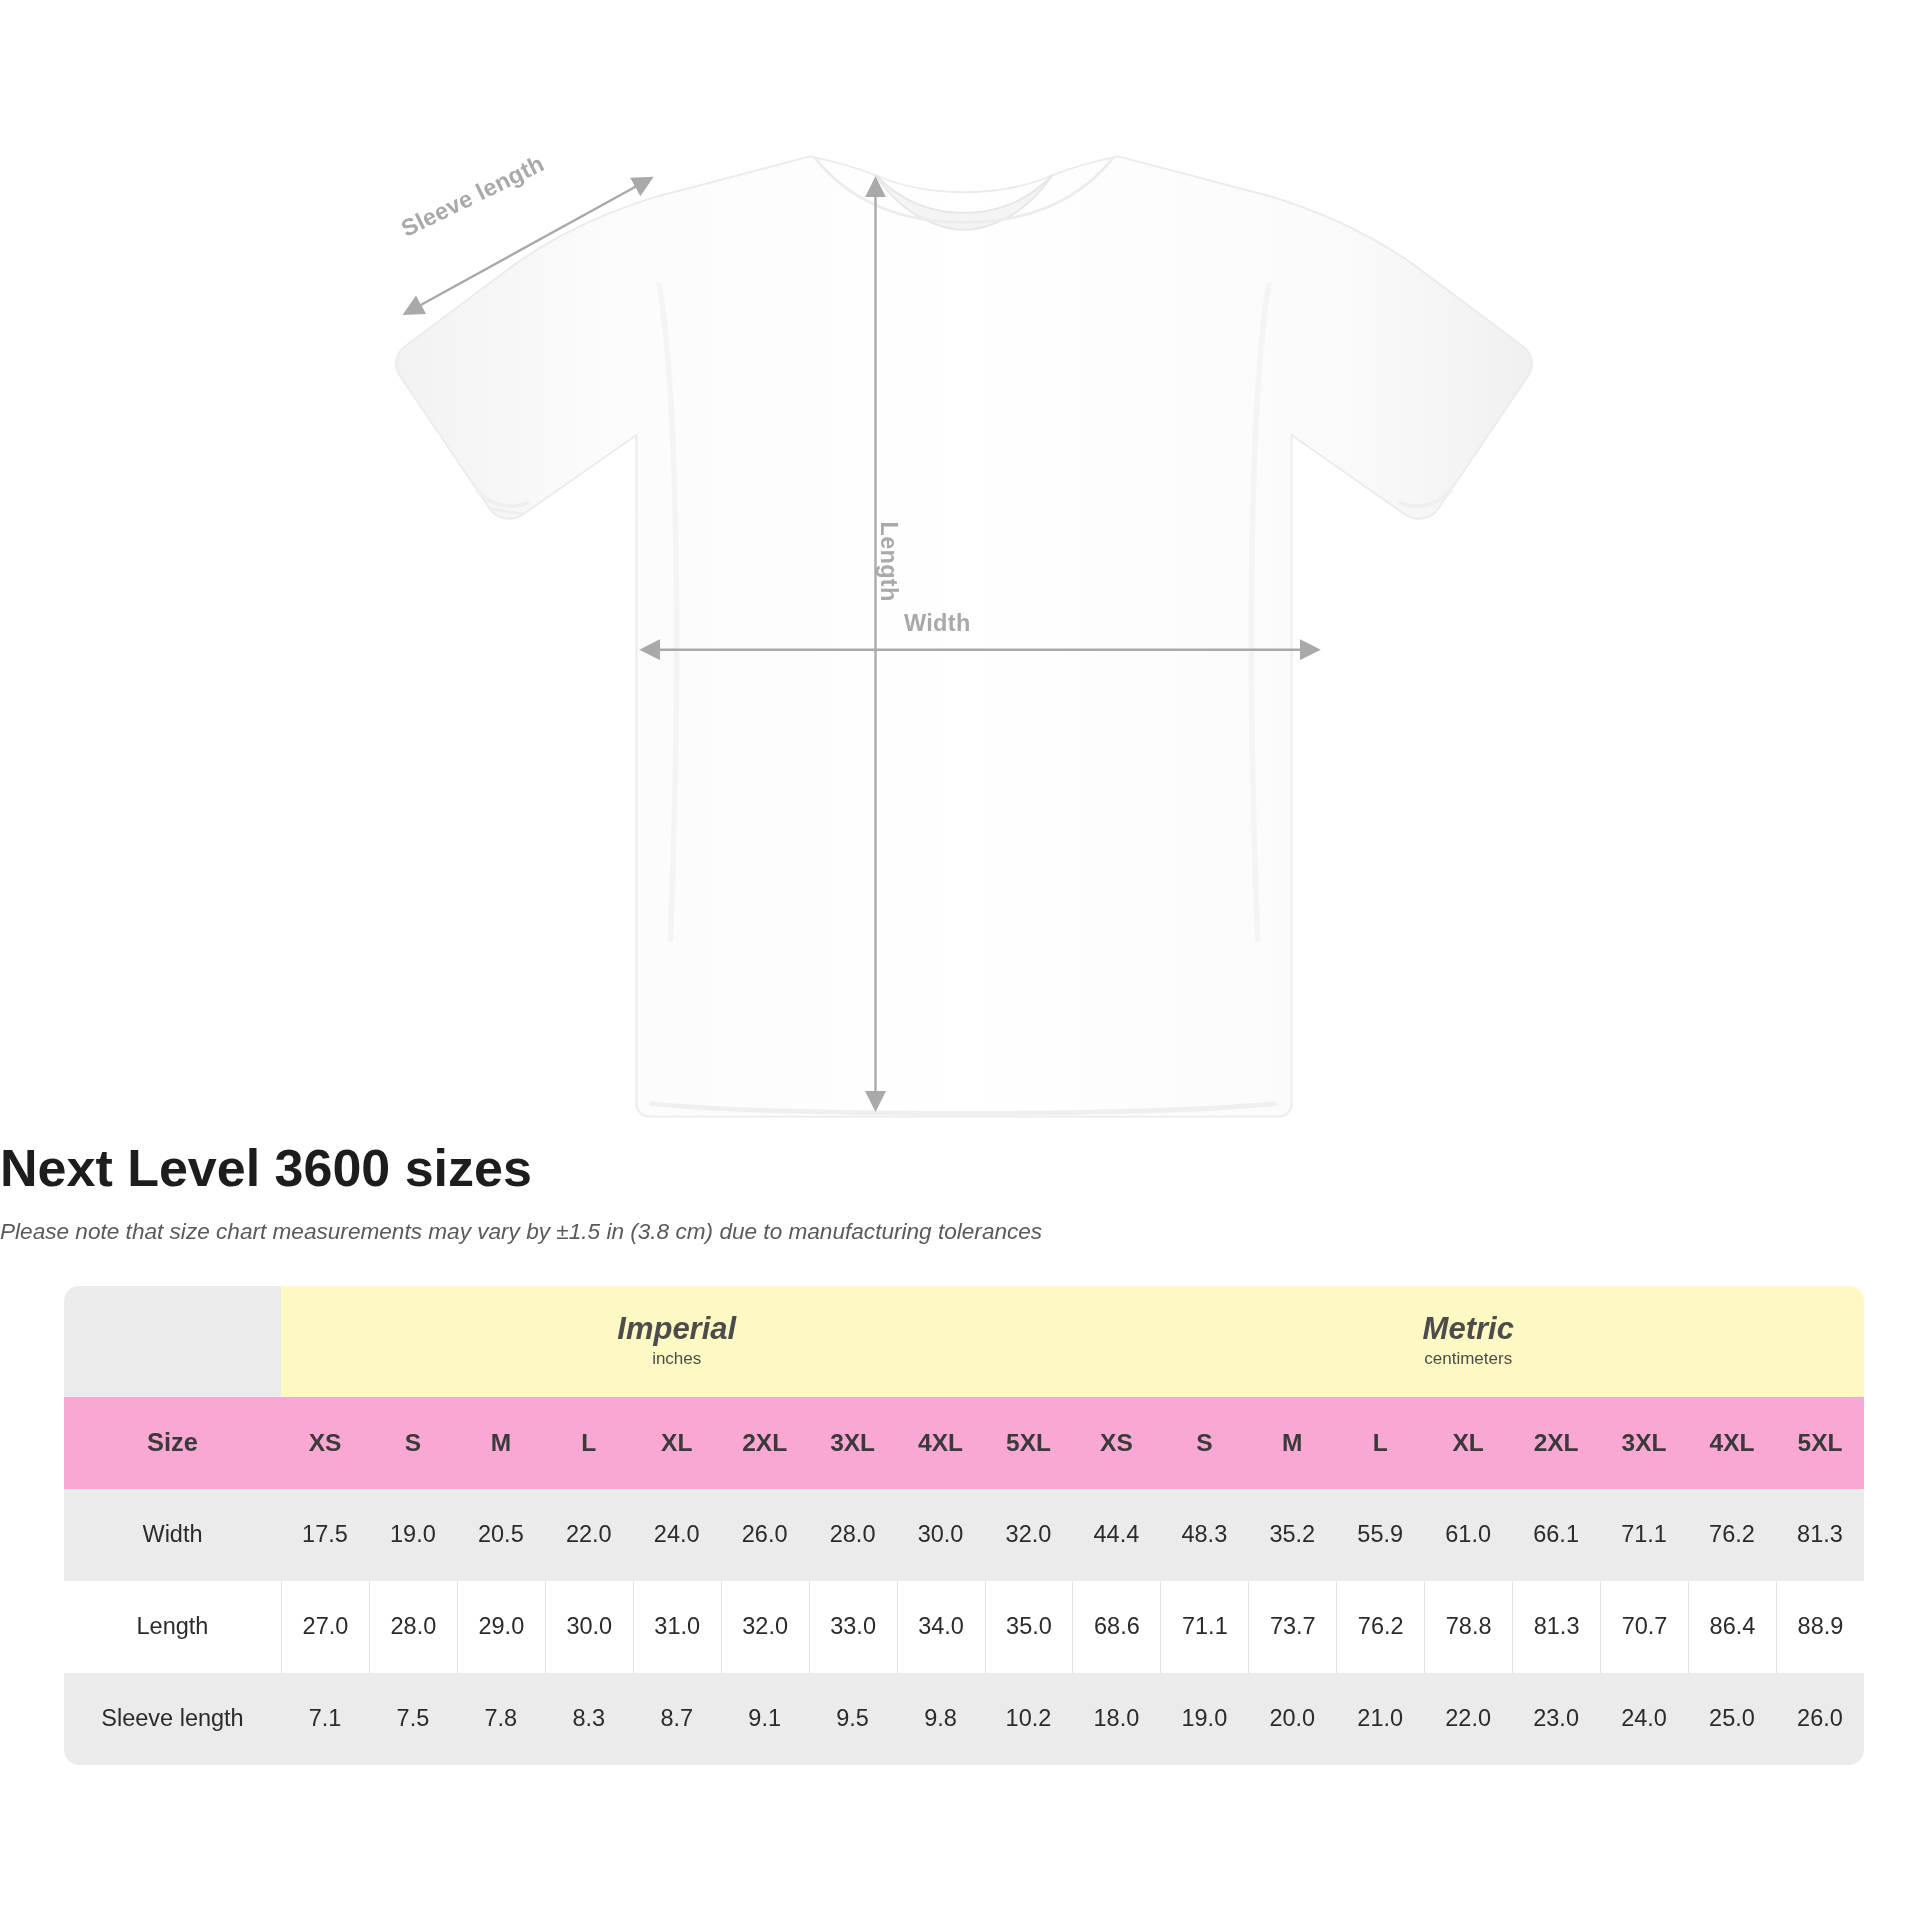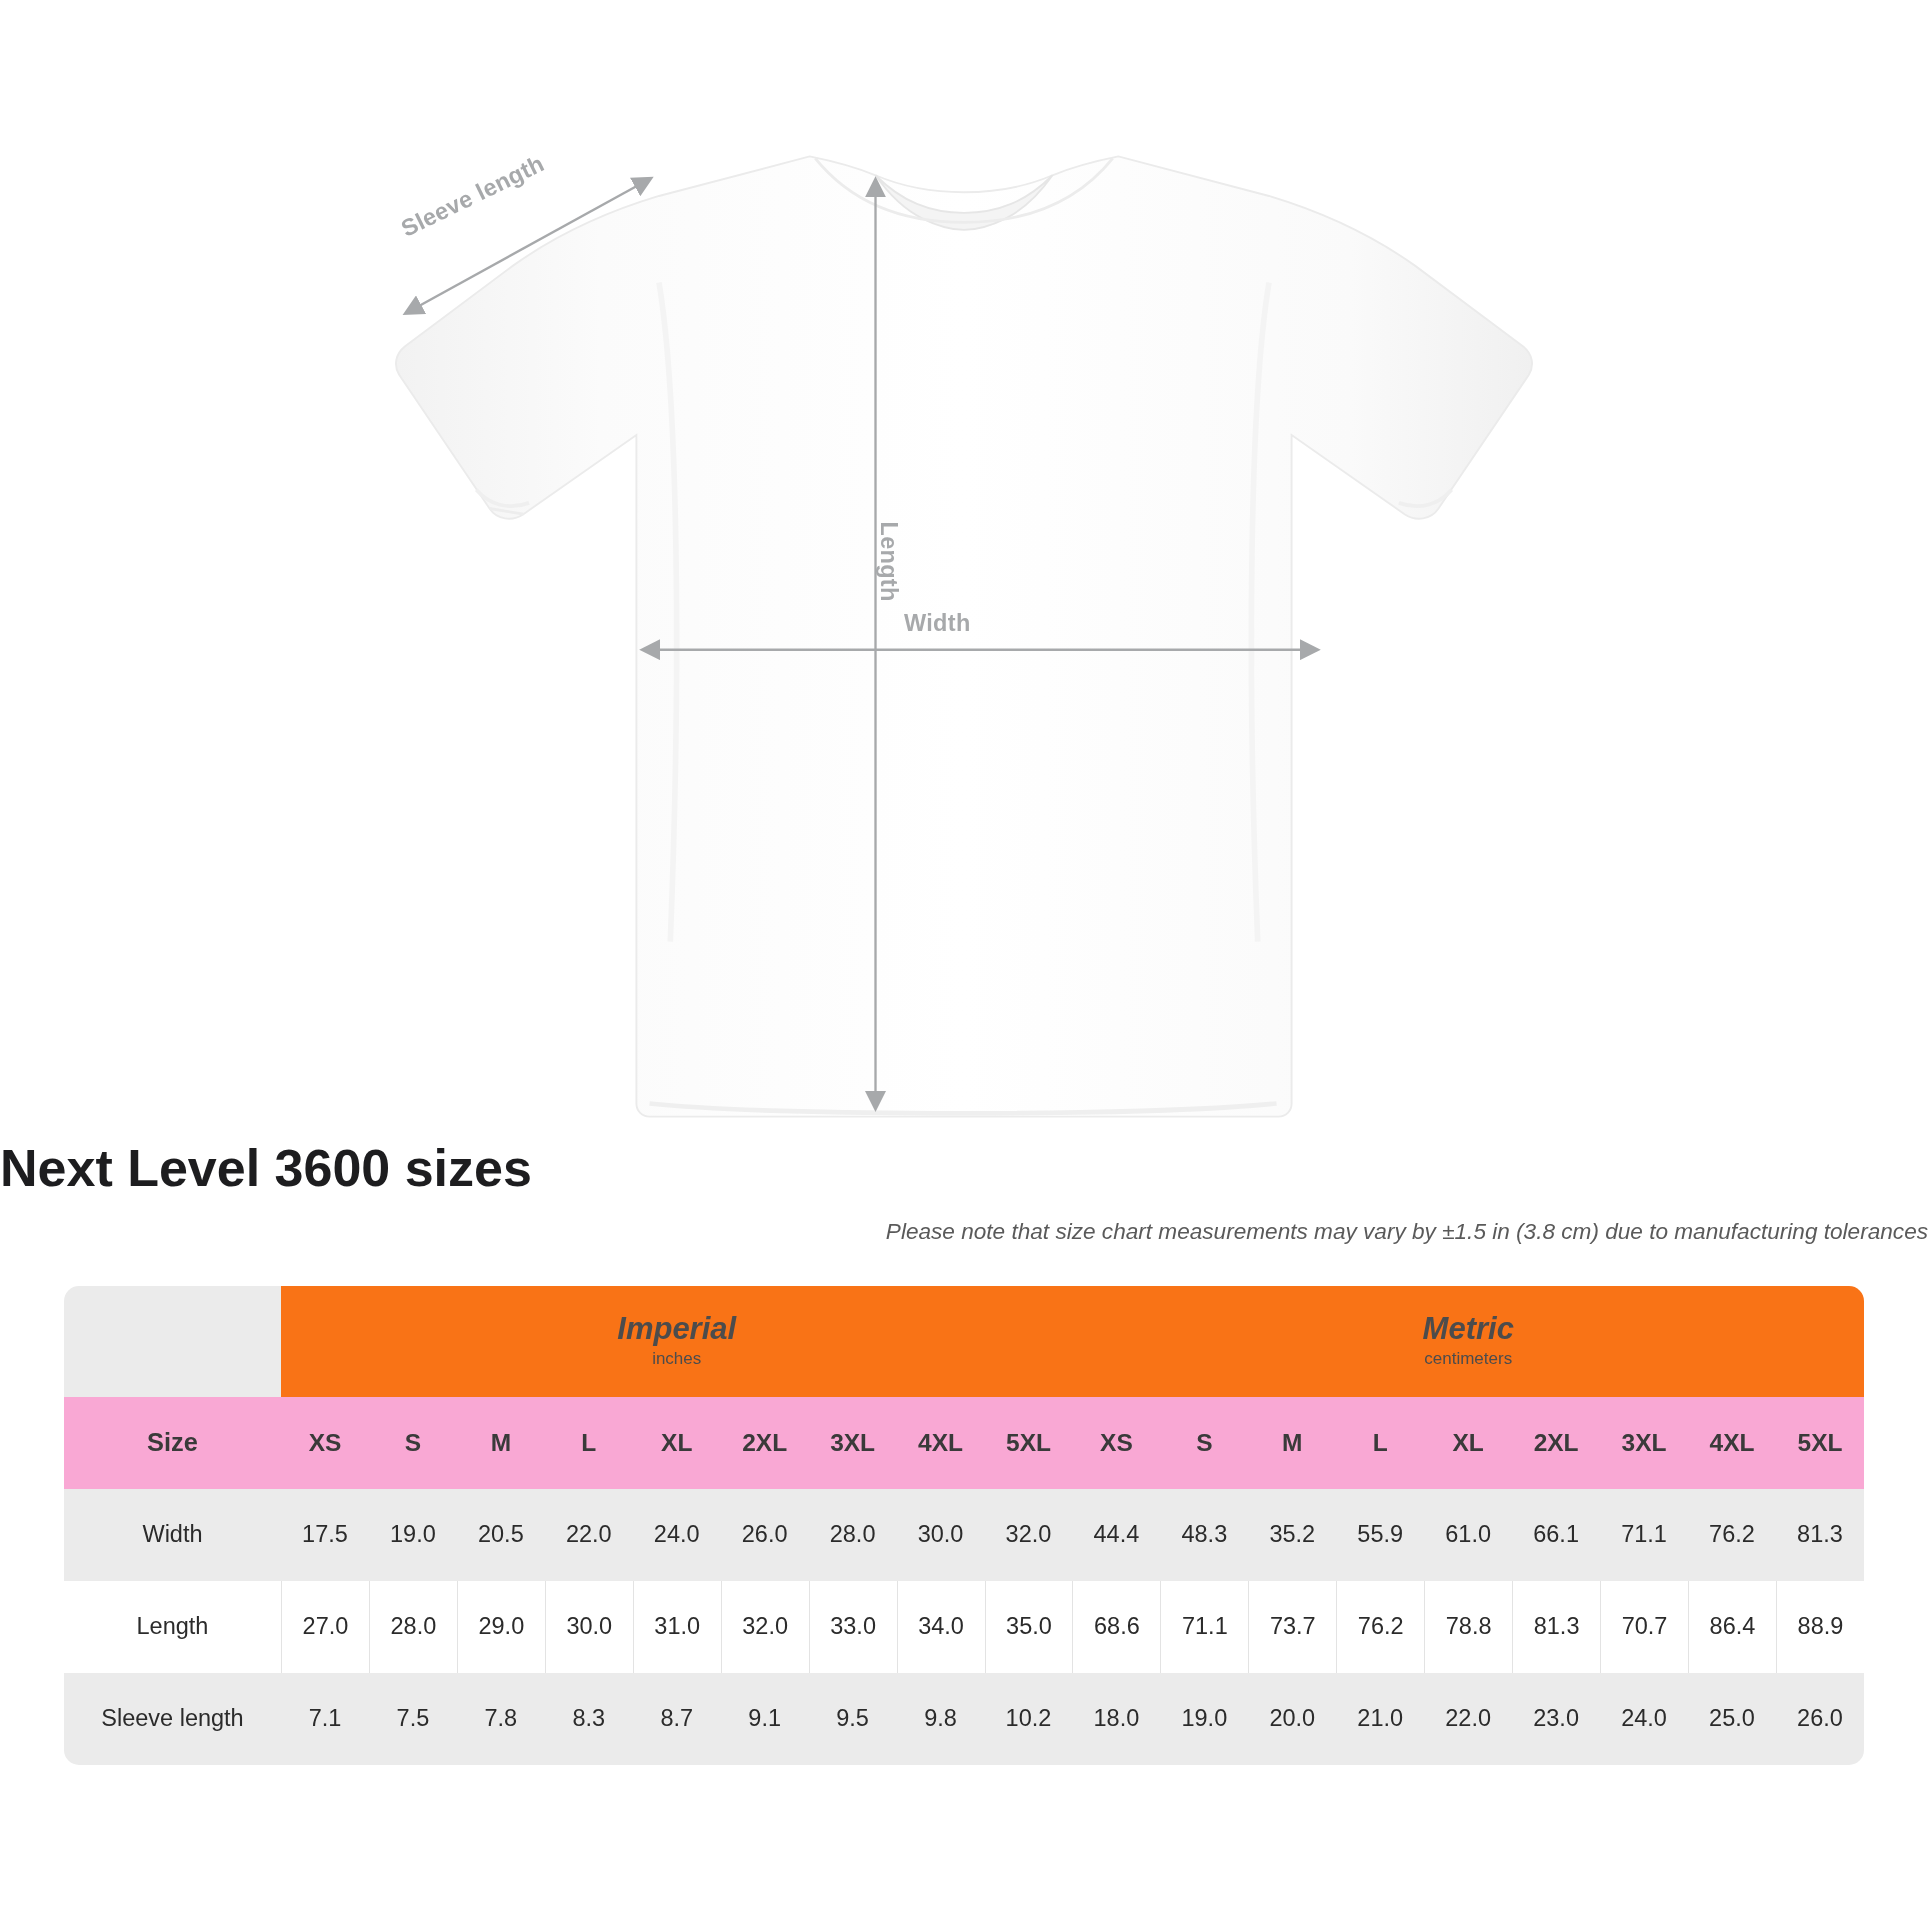--- a/index.html
+++ b/index.html
@@ -59,21 +59,21 @@
 
   
   .chart-title {
     text-align: left;
     font-size: 52px;
     font-weight: bold;
     color: #1d1d1f;
     margin-top: 7.5px;
   }
   .chart-note {
-    text-align: right;
+    text-align: left;
     font-size: 22.6px;
     font-style: italic;
     color: #5a5a5a;
     margin-top: 21px;
   }
 
   
   .table-wrap {
     margin: 41px 64px 0 64px;
   }
@@ -86,21 +86,21 @@
   }
   table.size-table td,
   table.size-table th {
     text-align: center;
     vertical-align: middle;
     font-weight: normal;
     border: 0;
   }
   
   .unit-cell {
-    background: #f97316;
+    background: #fef9c3;
     height: 111px;
     padding: 0;
   }
   .unit-cell .unit-title {
     font-size: 31px;
     font-weight: bold;
     font-style: italic;
     color: #4c4c4c;
     line-height: 1.15;
   }

